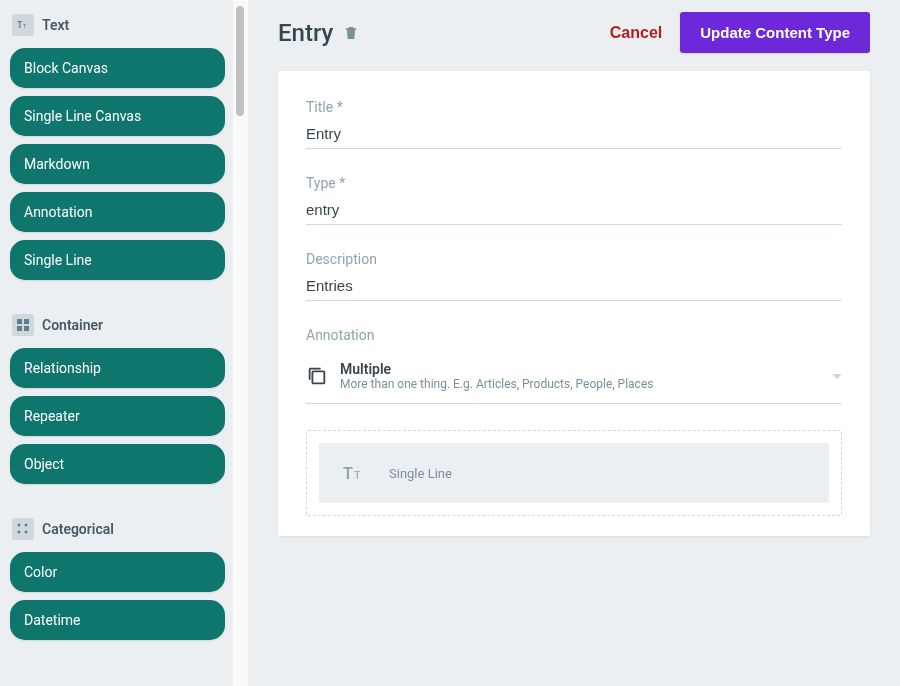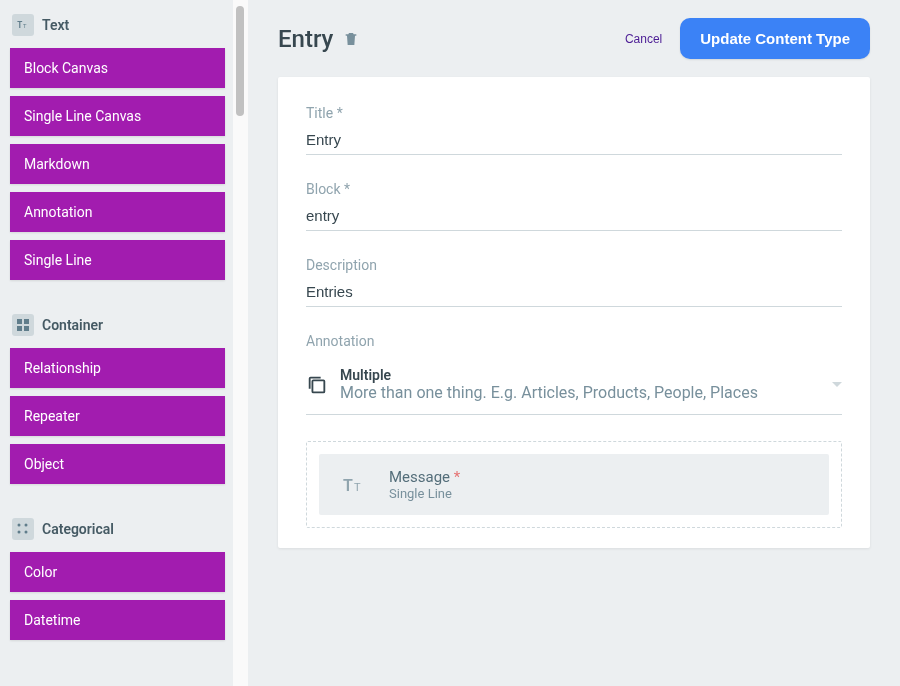--- a/index.html
+++ b/index.html
@@ -58,35 +58,35 @@
     align-items: center;
     justify-content: center;
     color: #607d8b;
   }
   .group-title {
     font-size: 14px;
     font-weight: 600;
     color: #455a64;
   }
   .field-item {
-    background: #a21caf;
+    background: #0f766e;
     color: #fff;
-    border-radius: 0;
+    border-radius: 15px;
     padding: 12px 14px;
     font-size: 14px;
     margin-bottom: 8px;
     cursor: pointer;
     box-shadow: 0 1px 2px rgba(0,0,0,0.1);
   }
   
   .main {
     flex: 1;
     height: 100%;
     background: #eceff1;
-    padding: 18px 30px;
+    padding: 12px 30px;
     overflow-y: auto;
   }
   .topbar {
     display: flex;
     align-items: center;
     margin-bottom: 18px;
   }
   .page-title {
     font-size: 24px;
     font-weight: 500;
@@ -96,31 +96,31 @@
   .trash-icon {
     color: #78909c;
     cursor: pointer;
     display: flex;
     align-items: center;
   }
   .topbar-spacer { flex: 1; }
   .btn-cancel {
     background: transparent;
     border: none;
-    color: #4c1d95;
-    font-size: 12px;
-    font-weight: 400;
+    color: #b91c1c;
+    font-size: 16px;
+    font-weight: 700;
     padding: 10px 18px;
     cursor: pointer;
   }
   .btn-primary {
-    background: #3b82f6;
+    background: #6d28d9;
     color: #fff;
     border: none;
-    border-radius: 10px;
+    border-radius: 3px;
     padding: 12px 20px;
     font-size: 15px;
     font-weight: 600;
     cursor: pointer;
     box-shadow: 0 1px 2px rgba(0,0,0,0.1);
   }
   .card {
     background: #fff;
     border-radius: 2px;
     padding: 28px 28px 20px 28px;
@@ -156,21 +156,21 @@
     margin-top: 12px;
   }
   .annotation-icon {
     width: 22px;
     height: 22px;
     flex-shrink: 0;
     color: #37474f;
   }
   .annotation-text { flex: 1; }
   .annotation-title { font-size: 14px; font-weight: 600; color: #37474f; }
-  .annotation-sub { font-size: 16px; color: #78909c; }
+  .annotation-sub { font-size: 12px; color: #78909c; }
   .dropdown-caret {
     width: 0; height: 0;
     border-left: 5px solid transparent;
     border-right: 5px solid transparent;
     border-top: 5px solid #cfd8dc;
   }
   .help-text {
     font-size: 12px;
     color: #78909c;
     margin-top: 10px;
@@ -282,21 +282,21 @@
   </div>
 
   <div class="card">
 
     <div class="form-row">
       <label class="form-label">Title *</label>
       <input class="form-input" value="Entry" style="">
     </div>
 
     <div class="form-row">
-      <label class="form-label">Block *</label>
+      <label class="form-label">Type *</label>
       <input class="form-input" value="entry" style="">
     </div>
 
     <div class="form-row">
       <label class="form-label">Description</label>
       <input class="form-input" value="Entries" style="">
     </div>
 
     <div class="form-row" style="margin-bottom:10px">
       <label class="form-label">Annotation</label>
@@ -317,23 +317,19 @@
 
     <div class="dropzone">
       <div class="dropped-field">
         <span class="dropped-icon">
           <svg width="24" height="24" viewBox="0 0 24 24">
               <text x="2" y="18" font-size="16" font-weight="600" fill="currentColor">T</text>
               <text x="13" y="18" font-size="11" fill="currentColor">T</text>
             </svg>
         </span>
         <span class="dropped-text">
-          <div class="dropped-title">
-            <span>Message</span>
-            <span class="required-star">*</span>
-          </div>
           <div class="dropped-sub">Single Line</div>
         </span>
       </div>
     </div>
 
   </div>
 </div>
 
 </body></html>

